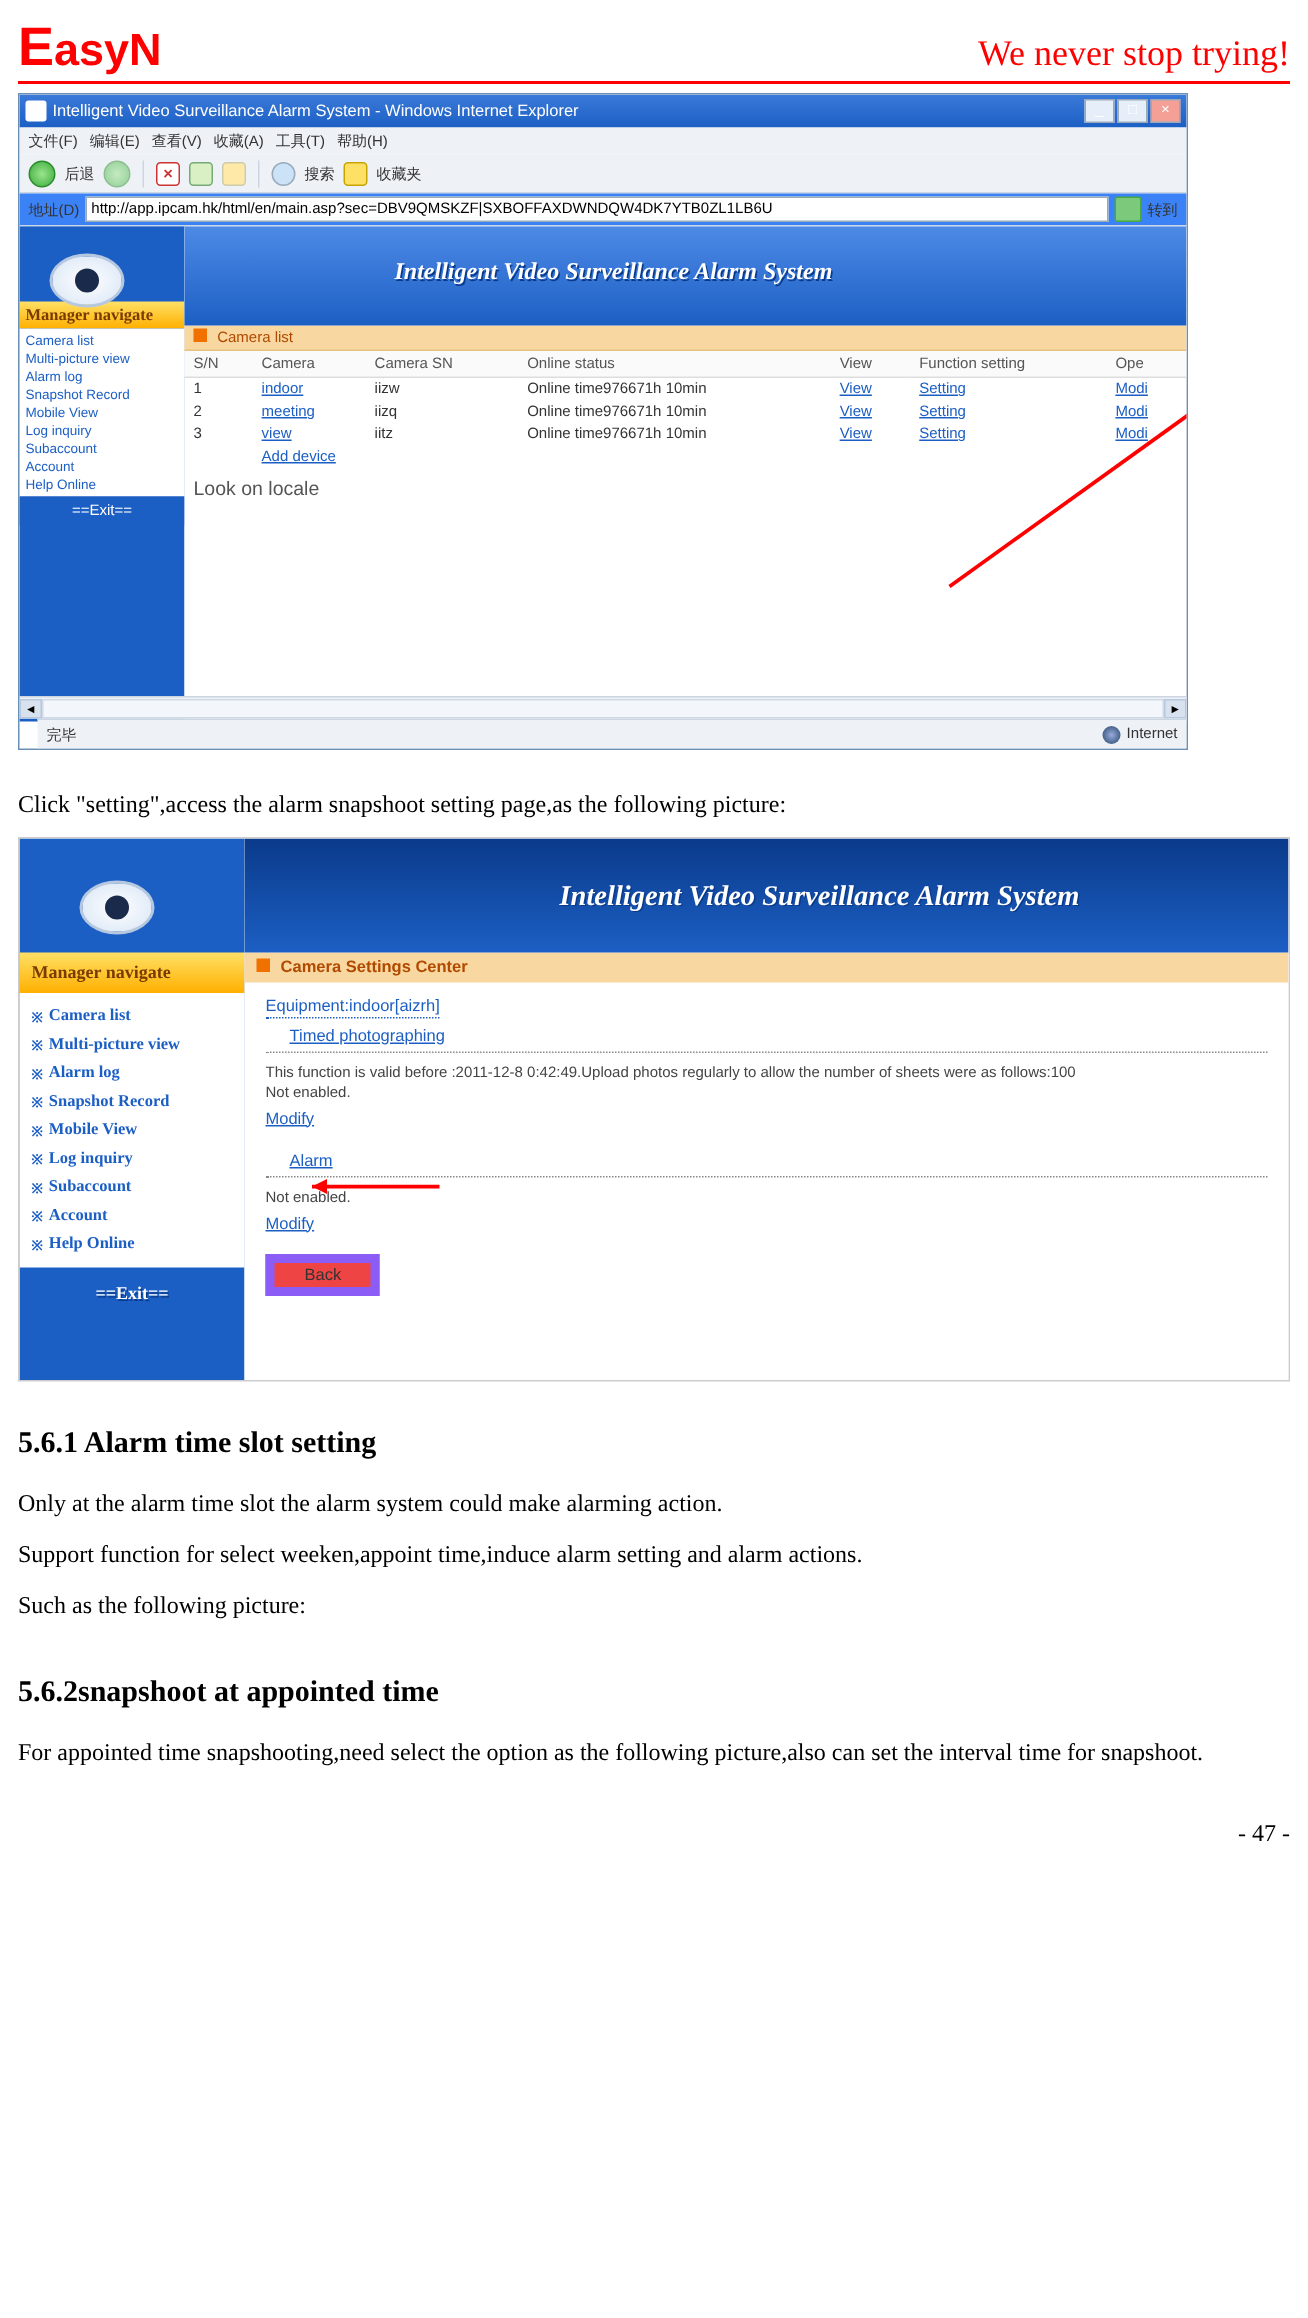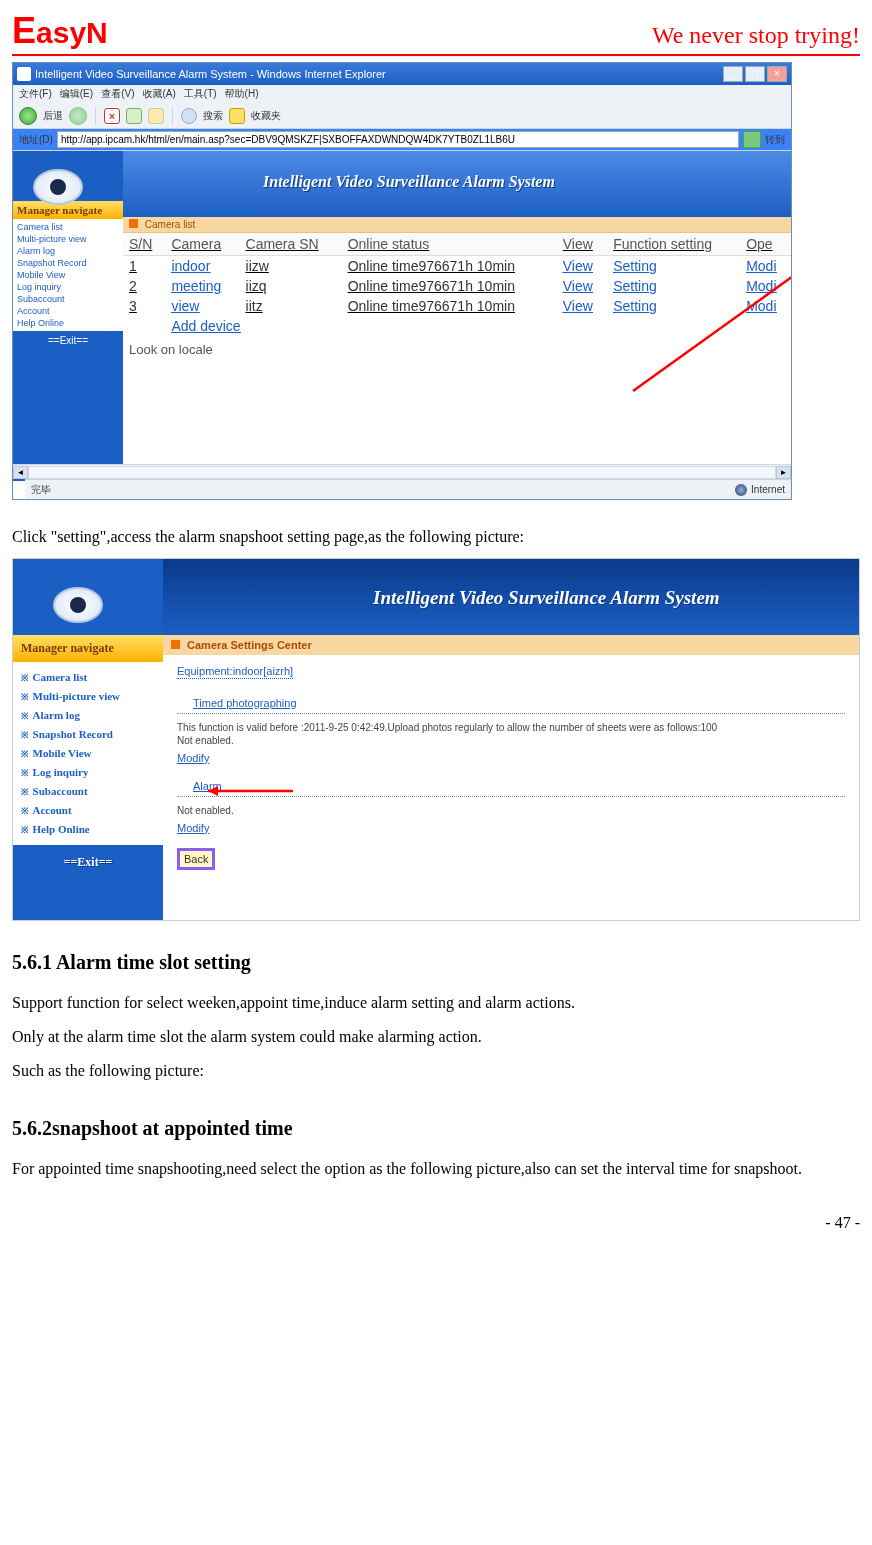--- a/index.html
+++ b/index.html
@@ -44,21 +44,21 @@
   .ie-banner-title { position:absolute; left:140px; top:22px; color:#fff; font: italic bold 16px Tahoma; text-shadow:1px 1px 0 #0a3a8a; }
   .ie-banner-camera { position:absolute; left:0; top:8px; width:90px; height:60px; }
   .ie-cam-body { width:50px;height:36px;border-radius:50%;background:radial-gradient(#fff,#d6e4f5);position:absolute;left:20px;top:10px;border:2px solid #b6c8e0;}
   .ie-cam-lens { width:16px;height:16px;border-radius:50%;background:#1a2a4a;position:absolute;left:37px;top:20px;}
   .ie-nav-head { background:linear-gradient(#ffe066,#ffb000); color:#7a3b00; font: bold 11px Tahoma; padding:3px 4px; }
   .ie-nav-body { background:#fff; color:#1c5fc4; padding:2px 4px; font-size:9px; }
   .ie-nav-body a { display:block; padding:1px 0; color:#1c5fc4; text-decoration:none; }
   .ie-exit { background:#1c5fc4; color:#fff; text-align:center; padding:4px; font-size:10px; }
   .cl-head { background:#f8d7a0; padding:2px 6px; font-size:10px; color:#b04a00; border-bottom:1px solid #e6c480; }
   .cl-head-sq { display:inline-block; width:9px; height:9px; background:#f07000; margin-right:4px; }
-  .cl-table { width:100%; font-size:14px; border-collapse:collapse;text-decoration:underline; }
+  .cl-table { width:100%; font-size:10px; border-collapse:collapse; }
   .cl-table th { text-align:left; color:#555; font-weight:normal; padding:3px 6px; border-bottom:1px solid #ddd; background:#fafafa;}
   .cl-table td { padding:2px 6px; color:#333; }
   .cl-table a { color:#1c5fc4; text-decoration:underline; }
   .arrow1 { position:absolute; left:480px; top:70px; width:260px; height:180px; pointer-events:none; }
   .look-locale { font-size:13px; padding:6px; color:#555; }
   .ie-status { position:absolute; bottom:0; left:12px; right:0; height:20px; background:#eef2f7; border-top:1px solid #cbd6e2; display:flex; align-items:center; font-size:10px; color:#333; padding:0 6px; justify-content:space-between;}
   .ie-scroll { position:absolute; bottom:20px; left:0; right:0; height:15px; background:#eef2f7; border-top:1px solid #cbd6e2; display:flex; align-items:center;}
   .ie-scroll-btn{width:15px;height:13px;background:#d8e2ee;border:1px solid #b6c8e0;font-size:8px;text-align:center;line-height:11px;}
   .ie-scroll-track{flex:1;height:13px;background:#f3f6fa;border:1px solid #d0dae6;}
   .ie-status-right{display:flex;align-items:center;gap:4px;}
@@ -76,25 +76,25 @@
   .s2-right { flex:1; background:#fff; }
   .s2-banner { height:76px; background: linear-gradient(#0a3a8a,#1c5fc4); position:relative; }
   .s2-banner .ie-banner-title { left:210px; top:28px; font-size:19px; }
   .s2-nav-head { background:linear-gradient(#ffe066,#ffb000); color:#7a3b00; font: bold 12px Tahoma; padding:6px 8px; }
   .s2-nav-items { background:#fff; padding:6px 8px; }
   .s2-nav-items a { display:flex; align-items:center; gap:4px; color:#1c5fc4; text-decoration:none; font: bold 11px Tahoma; padding:3px 0; }
   .s2-flower { color:#1c5fc4; font-size:9px; }
   .s2-exit { color:#fff; text-align:center; padding:10px; font: bold 12px Tahoma; text-shadow:1px 1px 0 #0a3a8a;}
   .csc-head { background:#f8d7a0; padding:4px 8px; font-size:11px; color:#b04a00; }
   .csc-body { padding:10px 14px; font-size:11px; color:#333; position:relative;}
-  .csc-eq { color:#1c5fc4; border-bottom:1px dotted #1c5fc4; display:inline-block; padding-bottom:1px; margin-bottom:12px;text-align:center;}
+  .csc-eq { color:#1c5fc4; border-bottom:1px dotted #1c5fc4; display:inline-block; padding-bottom:1px; margin-bottom:0;text-align:center;}
   .csc-section-title { color:#1c5fc4; text-decoration:underline; margin:6px 0 2px 16px;}
   .csc-text { color:#444; font-size:10px; margin-bottom:2px; }
   .csc-modify { color:#1c5fc4; text-decoration:underline; margin:4px 0 10px 0; display:inline-block;}
-  .csc-back { display:inline-block; padding:2px 4px; border:3px solid #8b5cf6; background:#fef9c3; font-size:11px; margin-top:4px;}
+  .csc-back { display:inline-block; padding:2px 20px; border:6px solid #8b5cf6; background:#ef4444; font-size:11px; margin-top:4px;}
   .arrow2 { position:absolute; left:40px; top:128px; width:120px; height:30px; pointer-events:none;}
   .dotted-line { border-bottom:1px dotted #888; margin:4px 0 8px 0; height:1px;}
 </style>
 </head>
 <body>
 
 <div class="page">
 
   <div class="doc-header">
     <div class="logo">
@@ -292,40 +292,40 @@
         <div class="ie-banner-title">Intelligent Video Surveillance Alarm System</div>
       </div>
       <div class="csc-head">
         <span class="cl-head-sq"></span>
         <b>Camera Settings Center</b>
       </div>
       <div class="csc-body">
         <div class="csc-eq">Equipment:indoor[aizrh]</div>
         <div class="csc-section-title">Timed photographing</div>
         <div class="dotted-line"></div>
-        <div class="csc-text">This function is valid before :2011-9-25 0:42:49.Upload photos regularly to allow the number of sheets were as follows:100</div>
+        <div class="csc-text">This function is valid before :2011-12-8 0:42:49.Upload photos regularly to allow the number of sheets were as follows:100</div>
         <div class="csc-text">Not enabled.</div>
         <a class="csc-modify">Modify</a>
         <div class="csc-section-title">Alarm</div>
         <div class="dotted-line"></div>
         <div class="csc-text">Not enabled.</div>
         <a class="csc-modify">Modify</a>
         <br>
         <span class="csc-back">Back</span>
         <svg class="arrow2">
           <line x1="5" y1="8" x2="90" y2="8" stroke="#ff0000" stroke-width="2.5"></line>
           <polygon points="5,8 15,3 15,13" fill="#ff0000"></polygon>
         </svg>
       </div>
     </div>
   </div>
 
   <h2 class="heading">5.6.1 Alarm time slot setting</h2>
+  <p class="para">Only at the alarm time slot the alarm system could make alarming action.</p>
   <p class="para">Support function for select weeken,appoint time,induce alarm setting and alarm actions.</p>
-  <p class="para">Only at the alarm time slot the alarm system could make alarming action.</p>
   <p class="para">Such as the following picture:</p>
 
   <h2 class="heading">5.6.2snapshoot at appointed time</h2>
   <p class="para">For appointed time snapshooting,need select the option as the following picture,also can set the interval time for snapshoot.</p>
 
   <div class="page-num">- 47 -</div>
 
 </div>
 
 </body></html>

